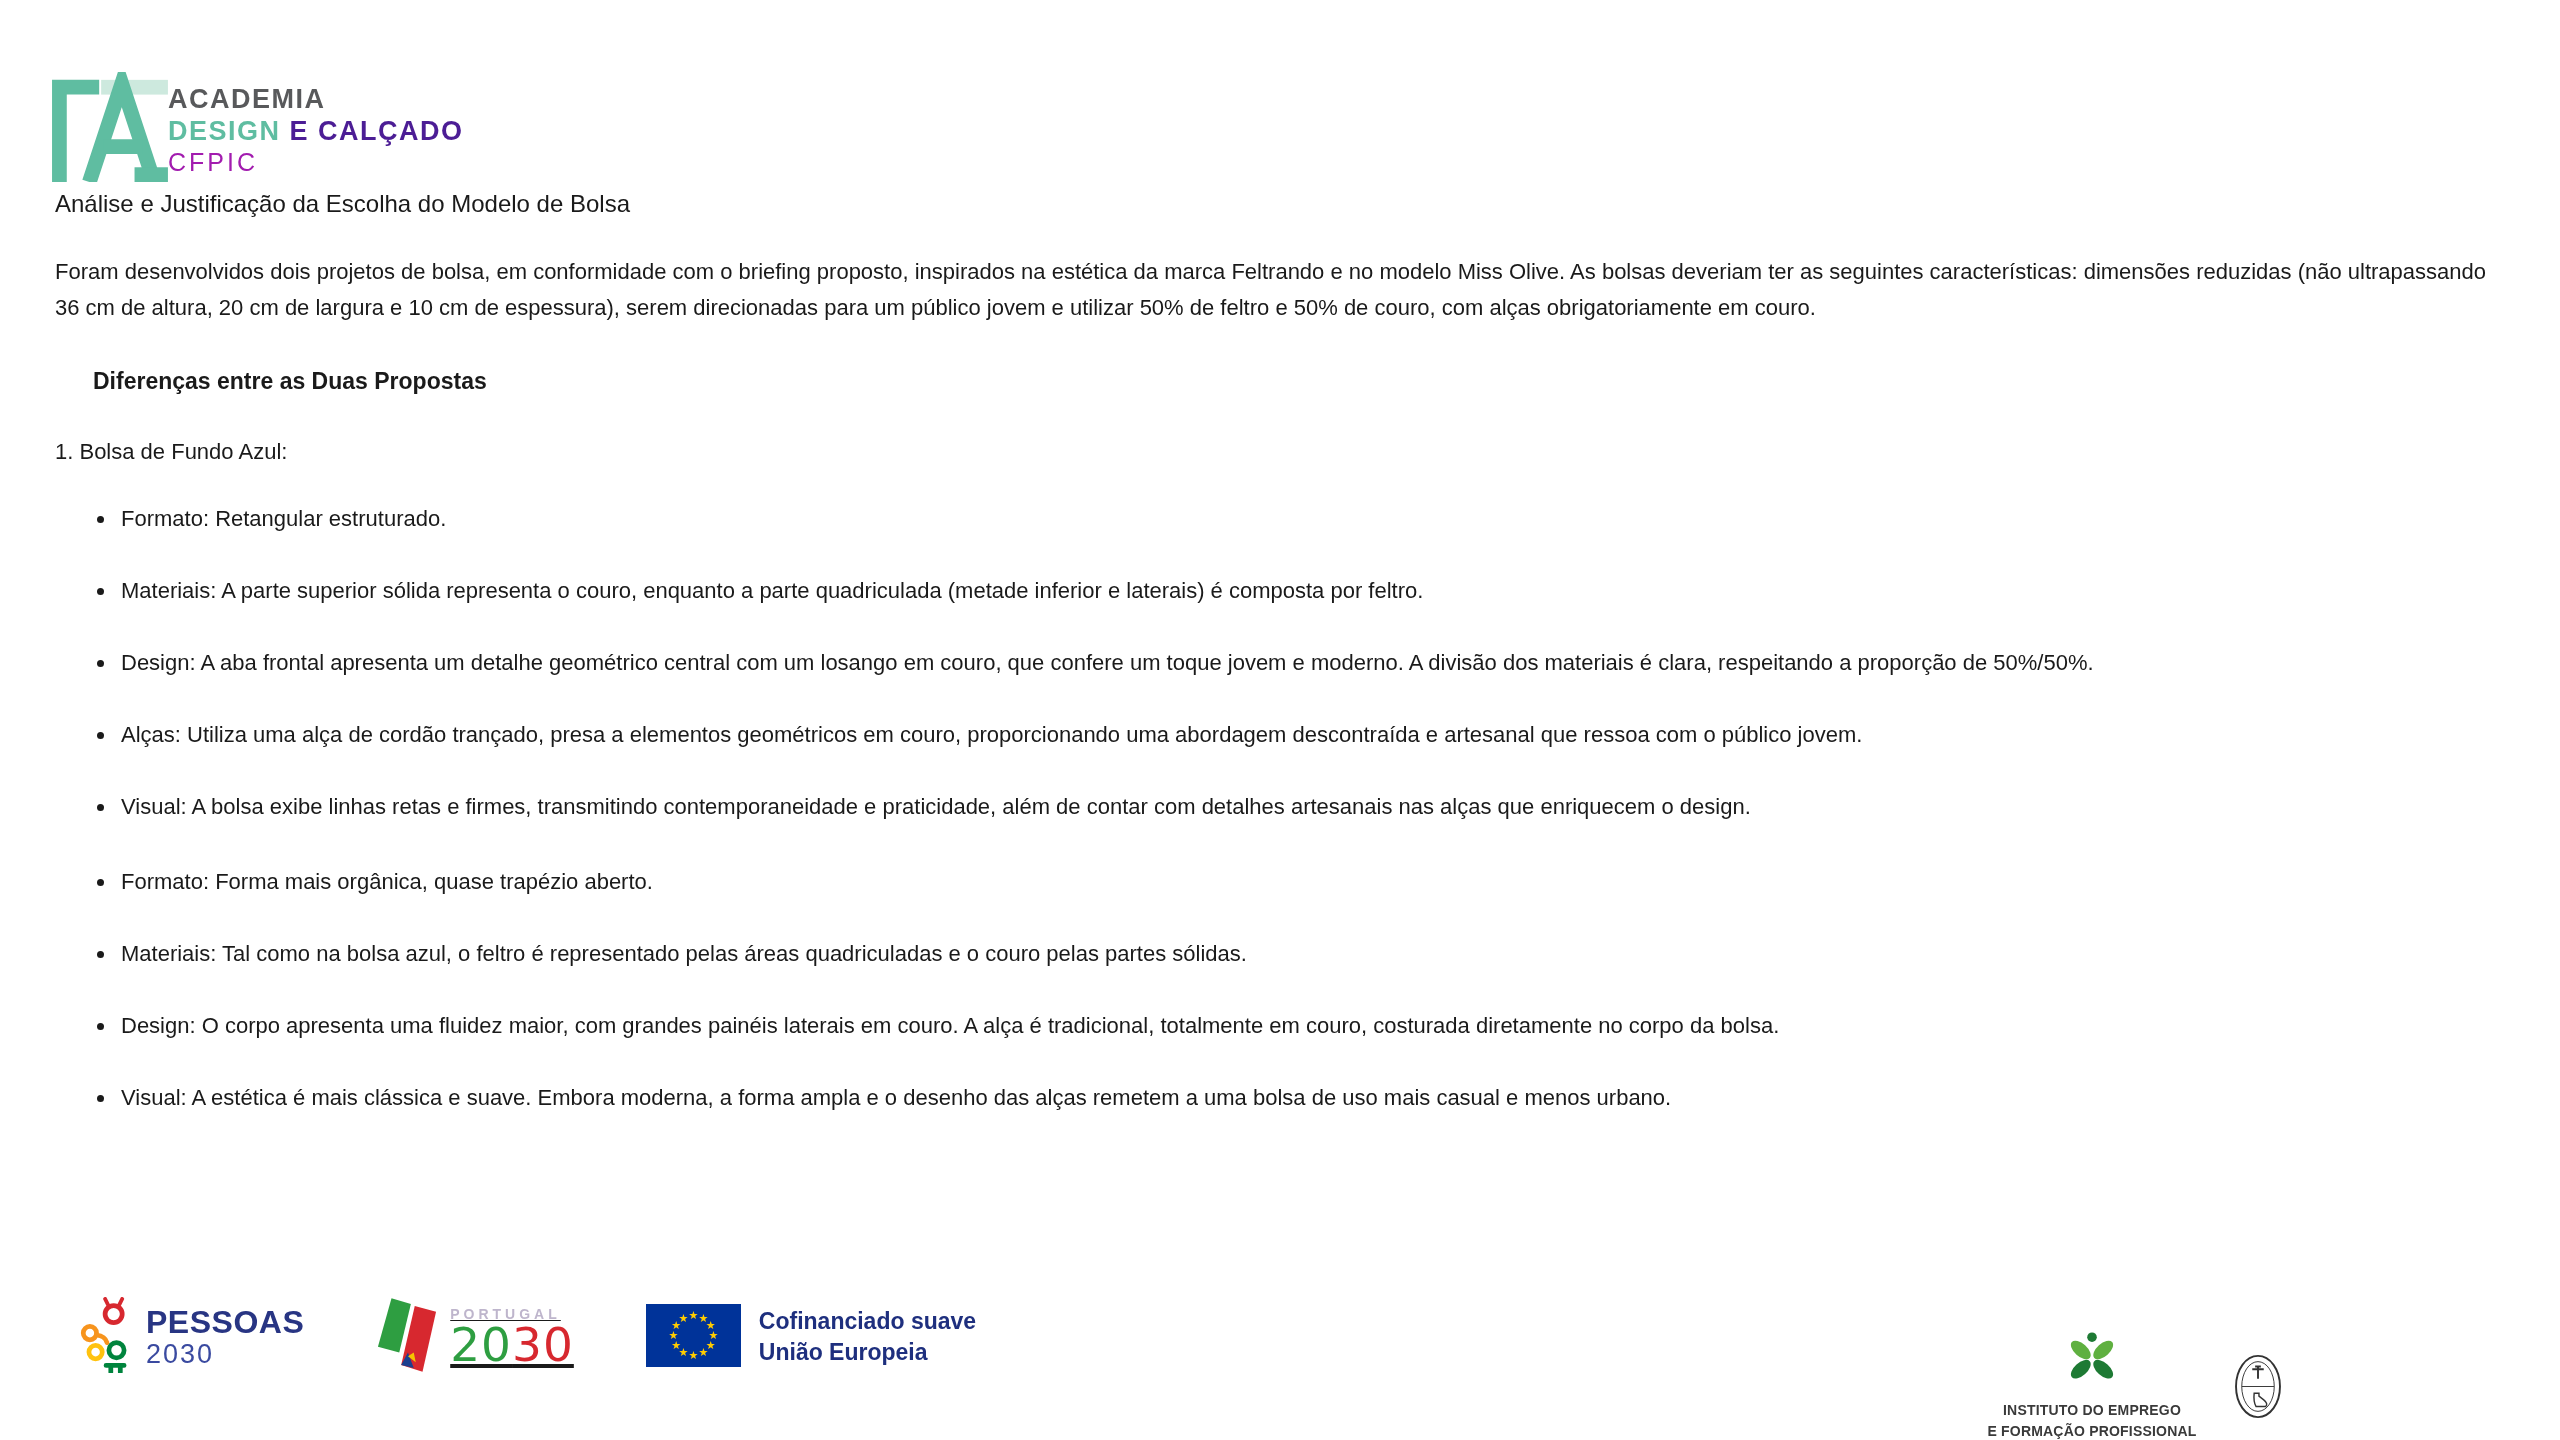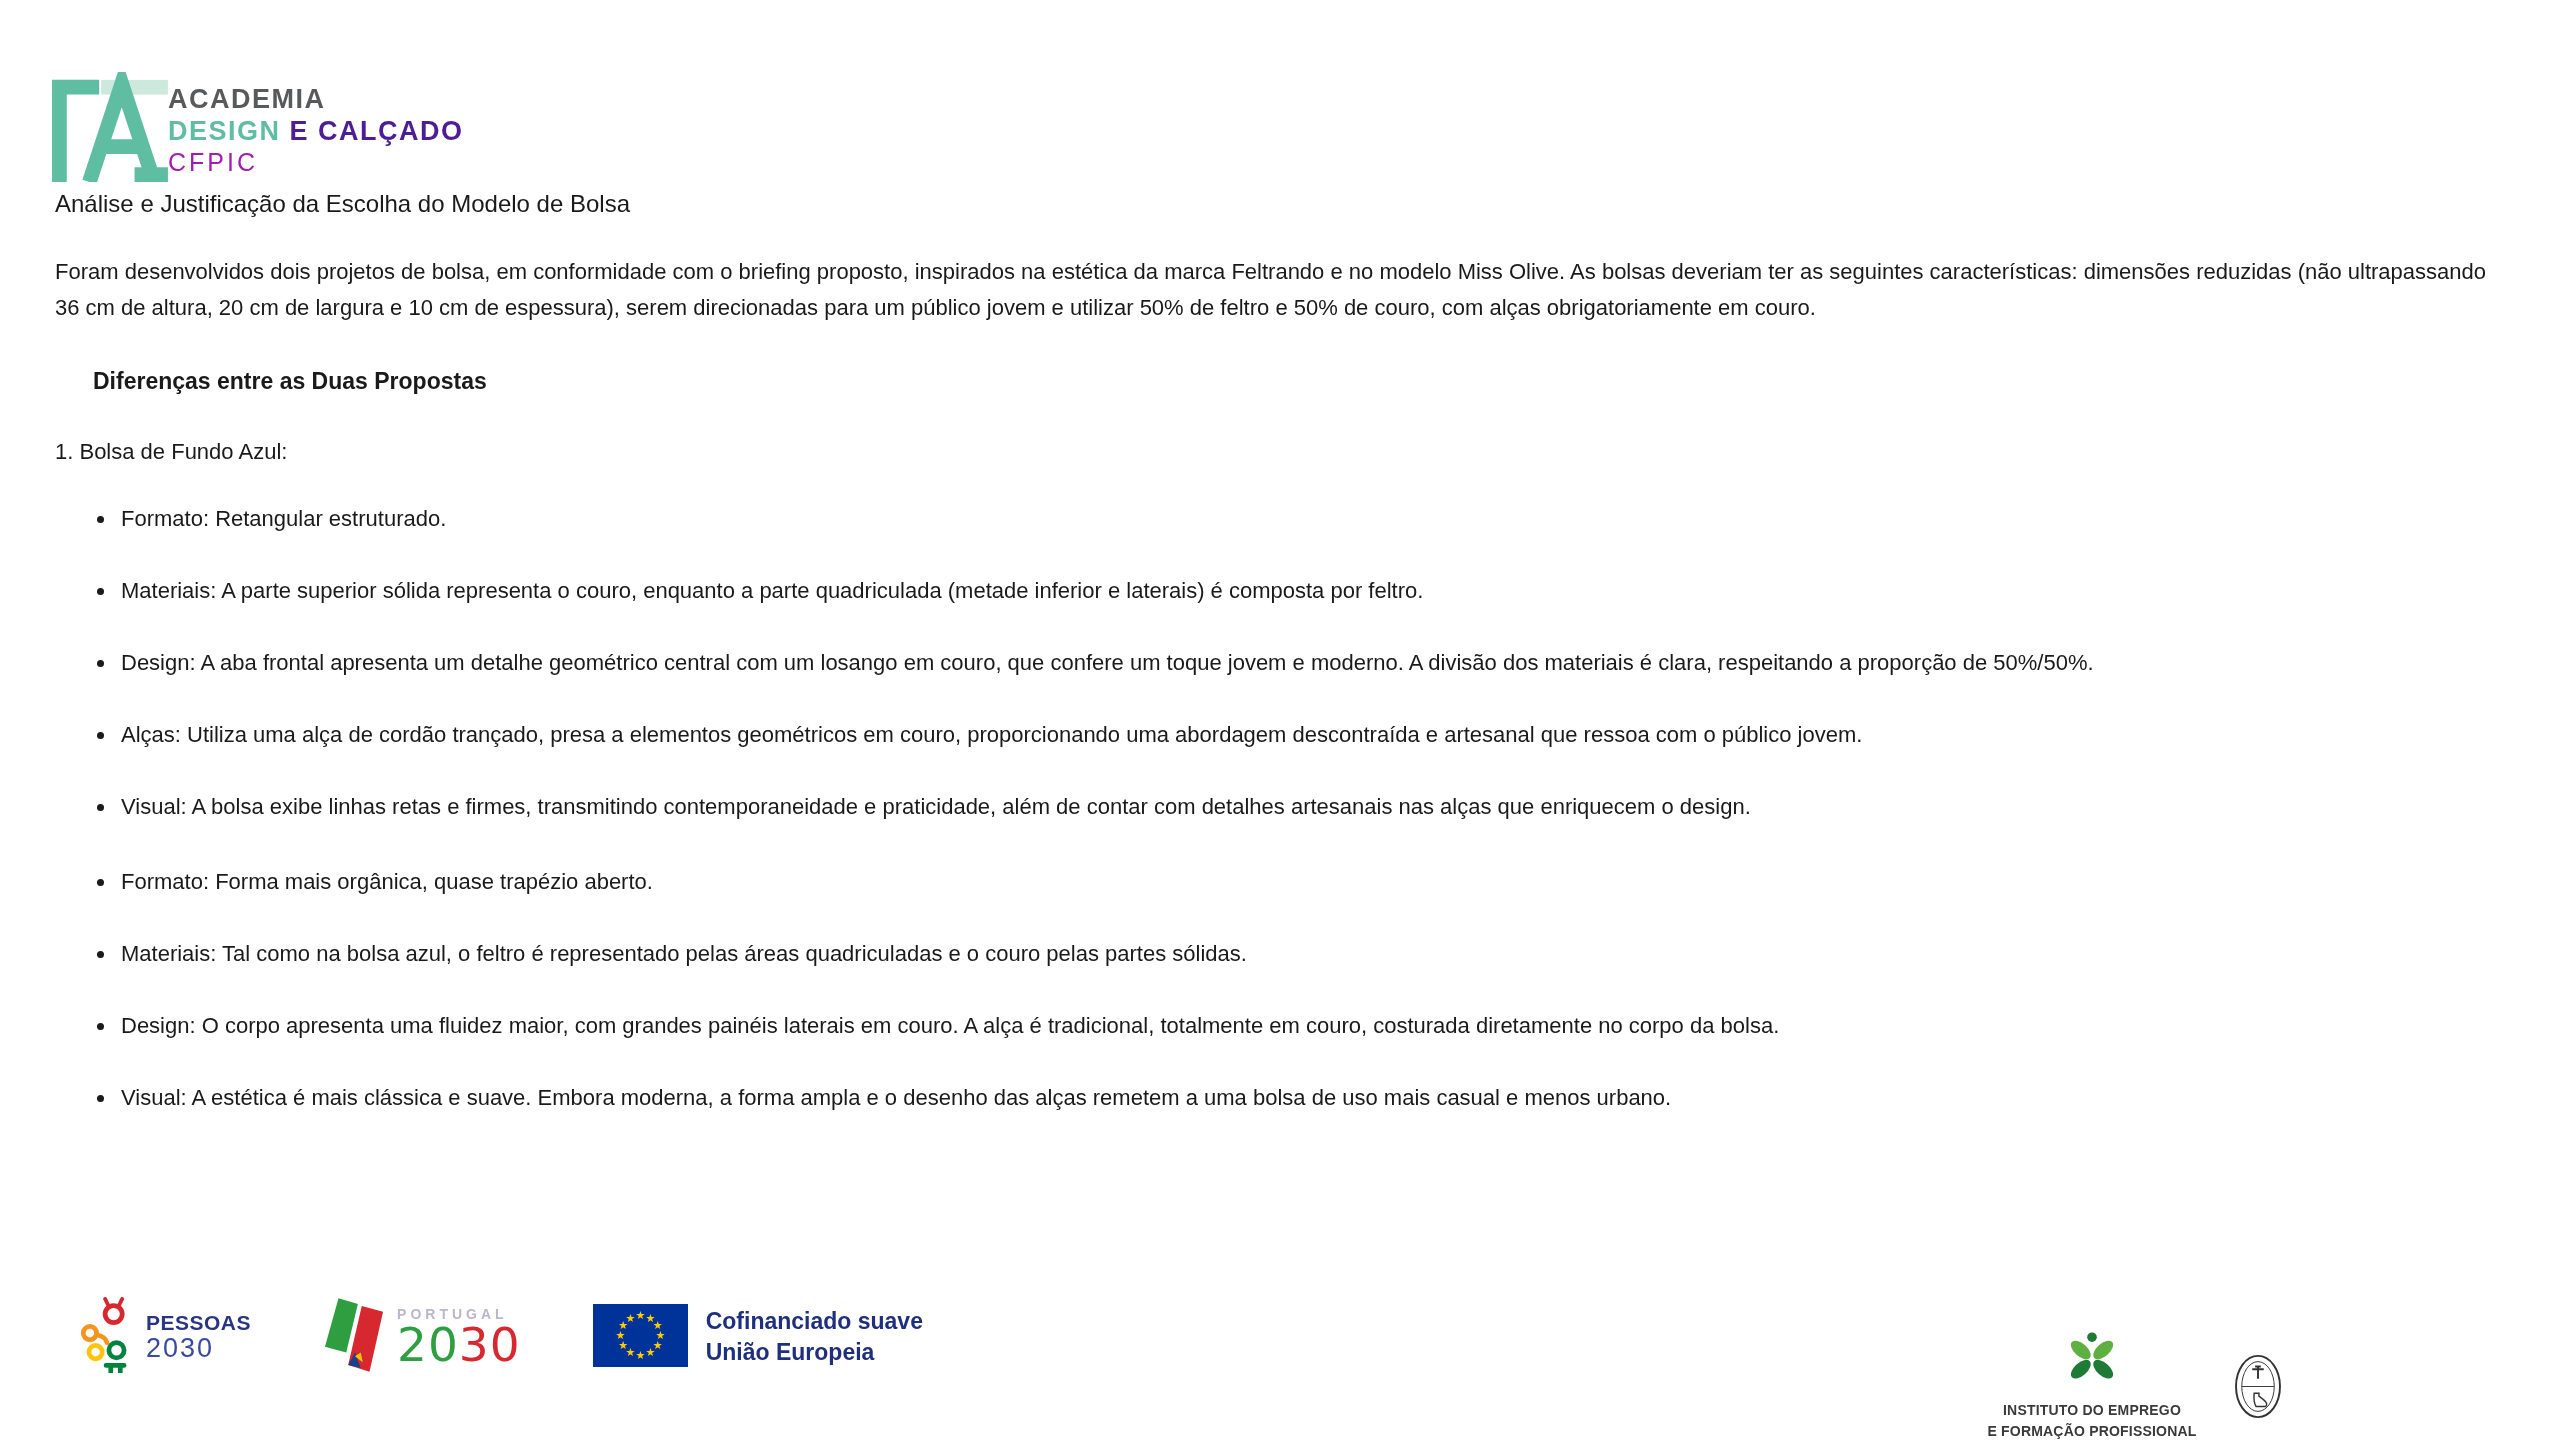--- a/index.html
+++ b/index.html
@@ -36,24 +36,24 @@
   ul.bullets li { font-size: 22px; line-height: 43px; margin-bottom: 29px; padding-left: 4px; }
   ul.bullets li:last-child { margin-bottom: 0; }
 
   
   .footer-left {
     position: absolute; left: 78px; top: 1296px;
     display: flex; align-items: center; gap: 72px;
   }
   .pessoas { display: flex; align-items: center; gap: 10px; }
   .pessoas-text { line-height: 1.1; }
-  .pessoas-name { font-size: 21px; font-weight: 800; color: #283583; letter-spacing: 0.5px; }
+  .pessoas-name { font-size: 32px; font-weight: 800; color: #283583; letter-spacing: 0.5px; }
   .pessoas-year { font-size: 27px; font-weight: 500; color: #3a4aa0; letter-spacing: 2px; }
   .portugal { display: flex; align-items: center; gap: 12px; }
-  .portugal-text { line-height: 1.0; }
+  .portugal-text { line-height: 1.0; text-decoration: underline; }
   .portugal-name { font-size: 14px; font-weight: 700; color: #beb5cc; letter-spacing: 4px; }
   .portugal-year { font-size: 47px; font-weight: 500; letter-spacing: 1px; font-family: "DejaVu Sans", sans-serif; }
   .portugal-year .green { color: #2e9e41; }
   .portugal-year .red   { color: #d7282f; }
   .eu { display: flex; align-items: center; gap: 18px; }
   .eu-text { font-size: 23px; font-weight: 700; color: #1e2f7e; line-height: 1.35; }
 
   
   .footer-right {
     position: absolute; left: 1992px; top: 1330px;

